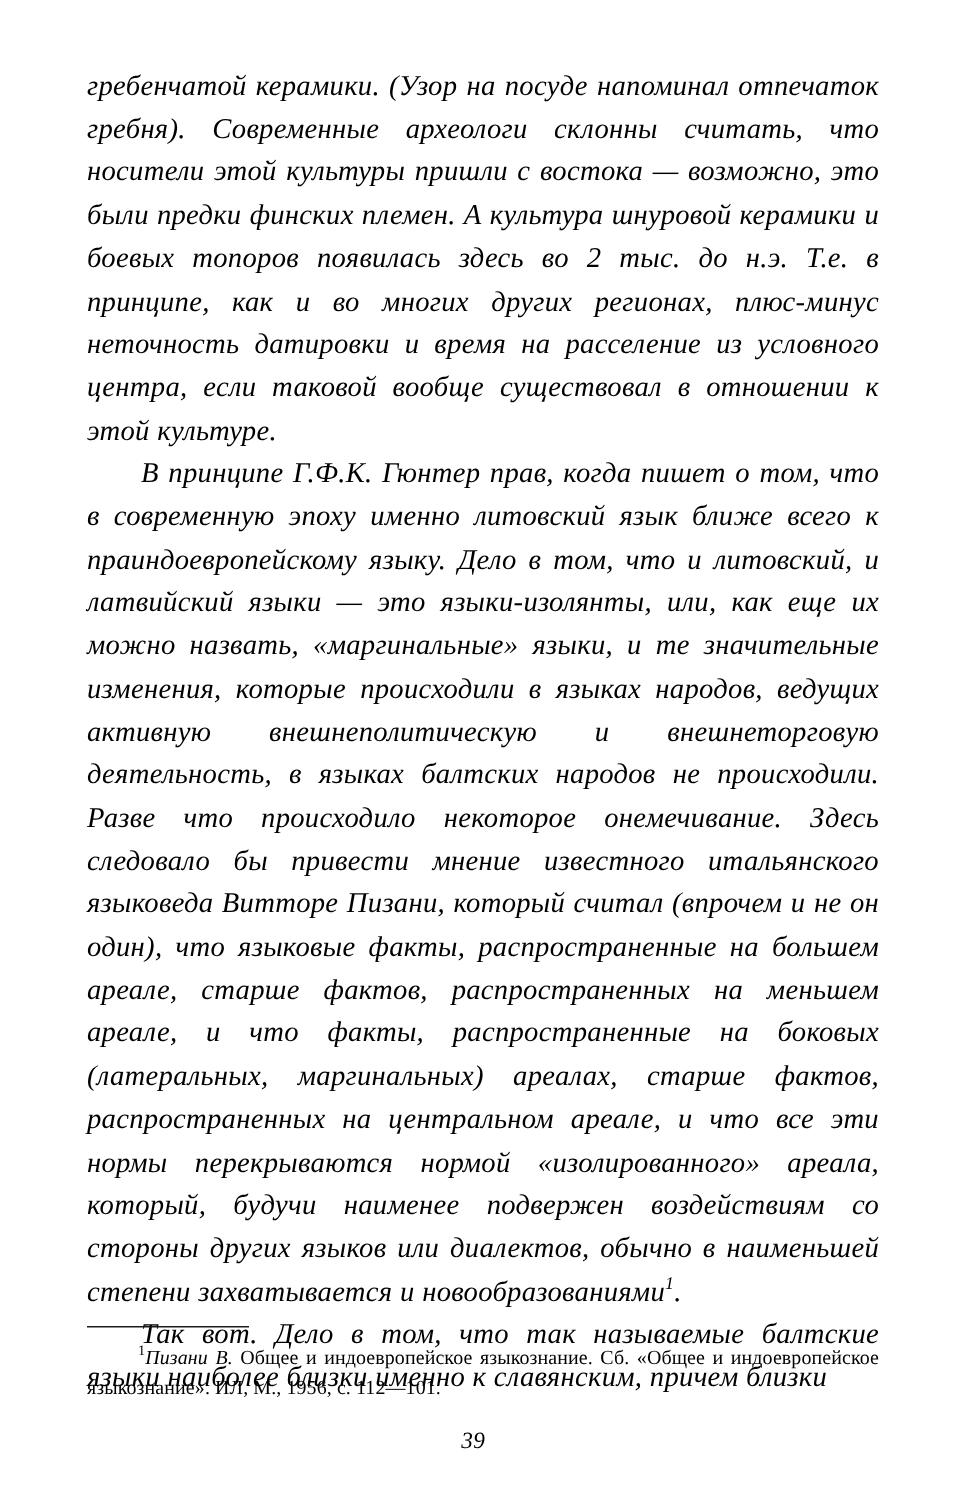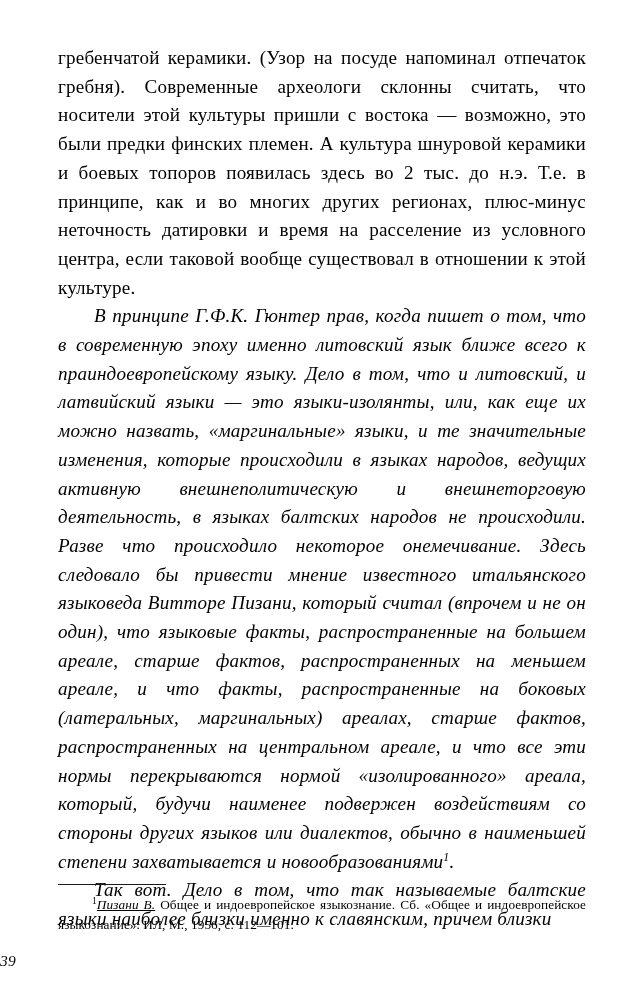--- a/index.html
+++ b/index.html
@@ -44,20 +44,21 @@
     hyphens: manual;
   }
 
   .para.indent {
     text-indent: 36px;
     font-style: italic;
   }
 
   .para.cont {
     text-indent: 0;
+    font-style: italic;
   }
 
   .fn-ref {
     font-size: 0.62em;
     vertical-align: super;
     line-height: 0;
   }
 
   
   .footnote-area {
@@ -85,29 +86,29 @@
   }
 
   .footnote-marker {
     font-size: 0.72em;
     vertical-align: super;
     line-height: 0;
   }
 
   .footnote-author {
     font-style: italic;
-    text-decoration: underline;
   }
 
   
   .folio {
     position: absolute;
     left: 0;
     right: 12px;
     top: 952px;
+    text-align: center;
     font-size: 15.5px;
     font-style: italic;
     letter-spacing: 0.02em;
   }
 </style>
 </head>
 <body>
 
 <div class="page">
 

